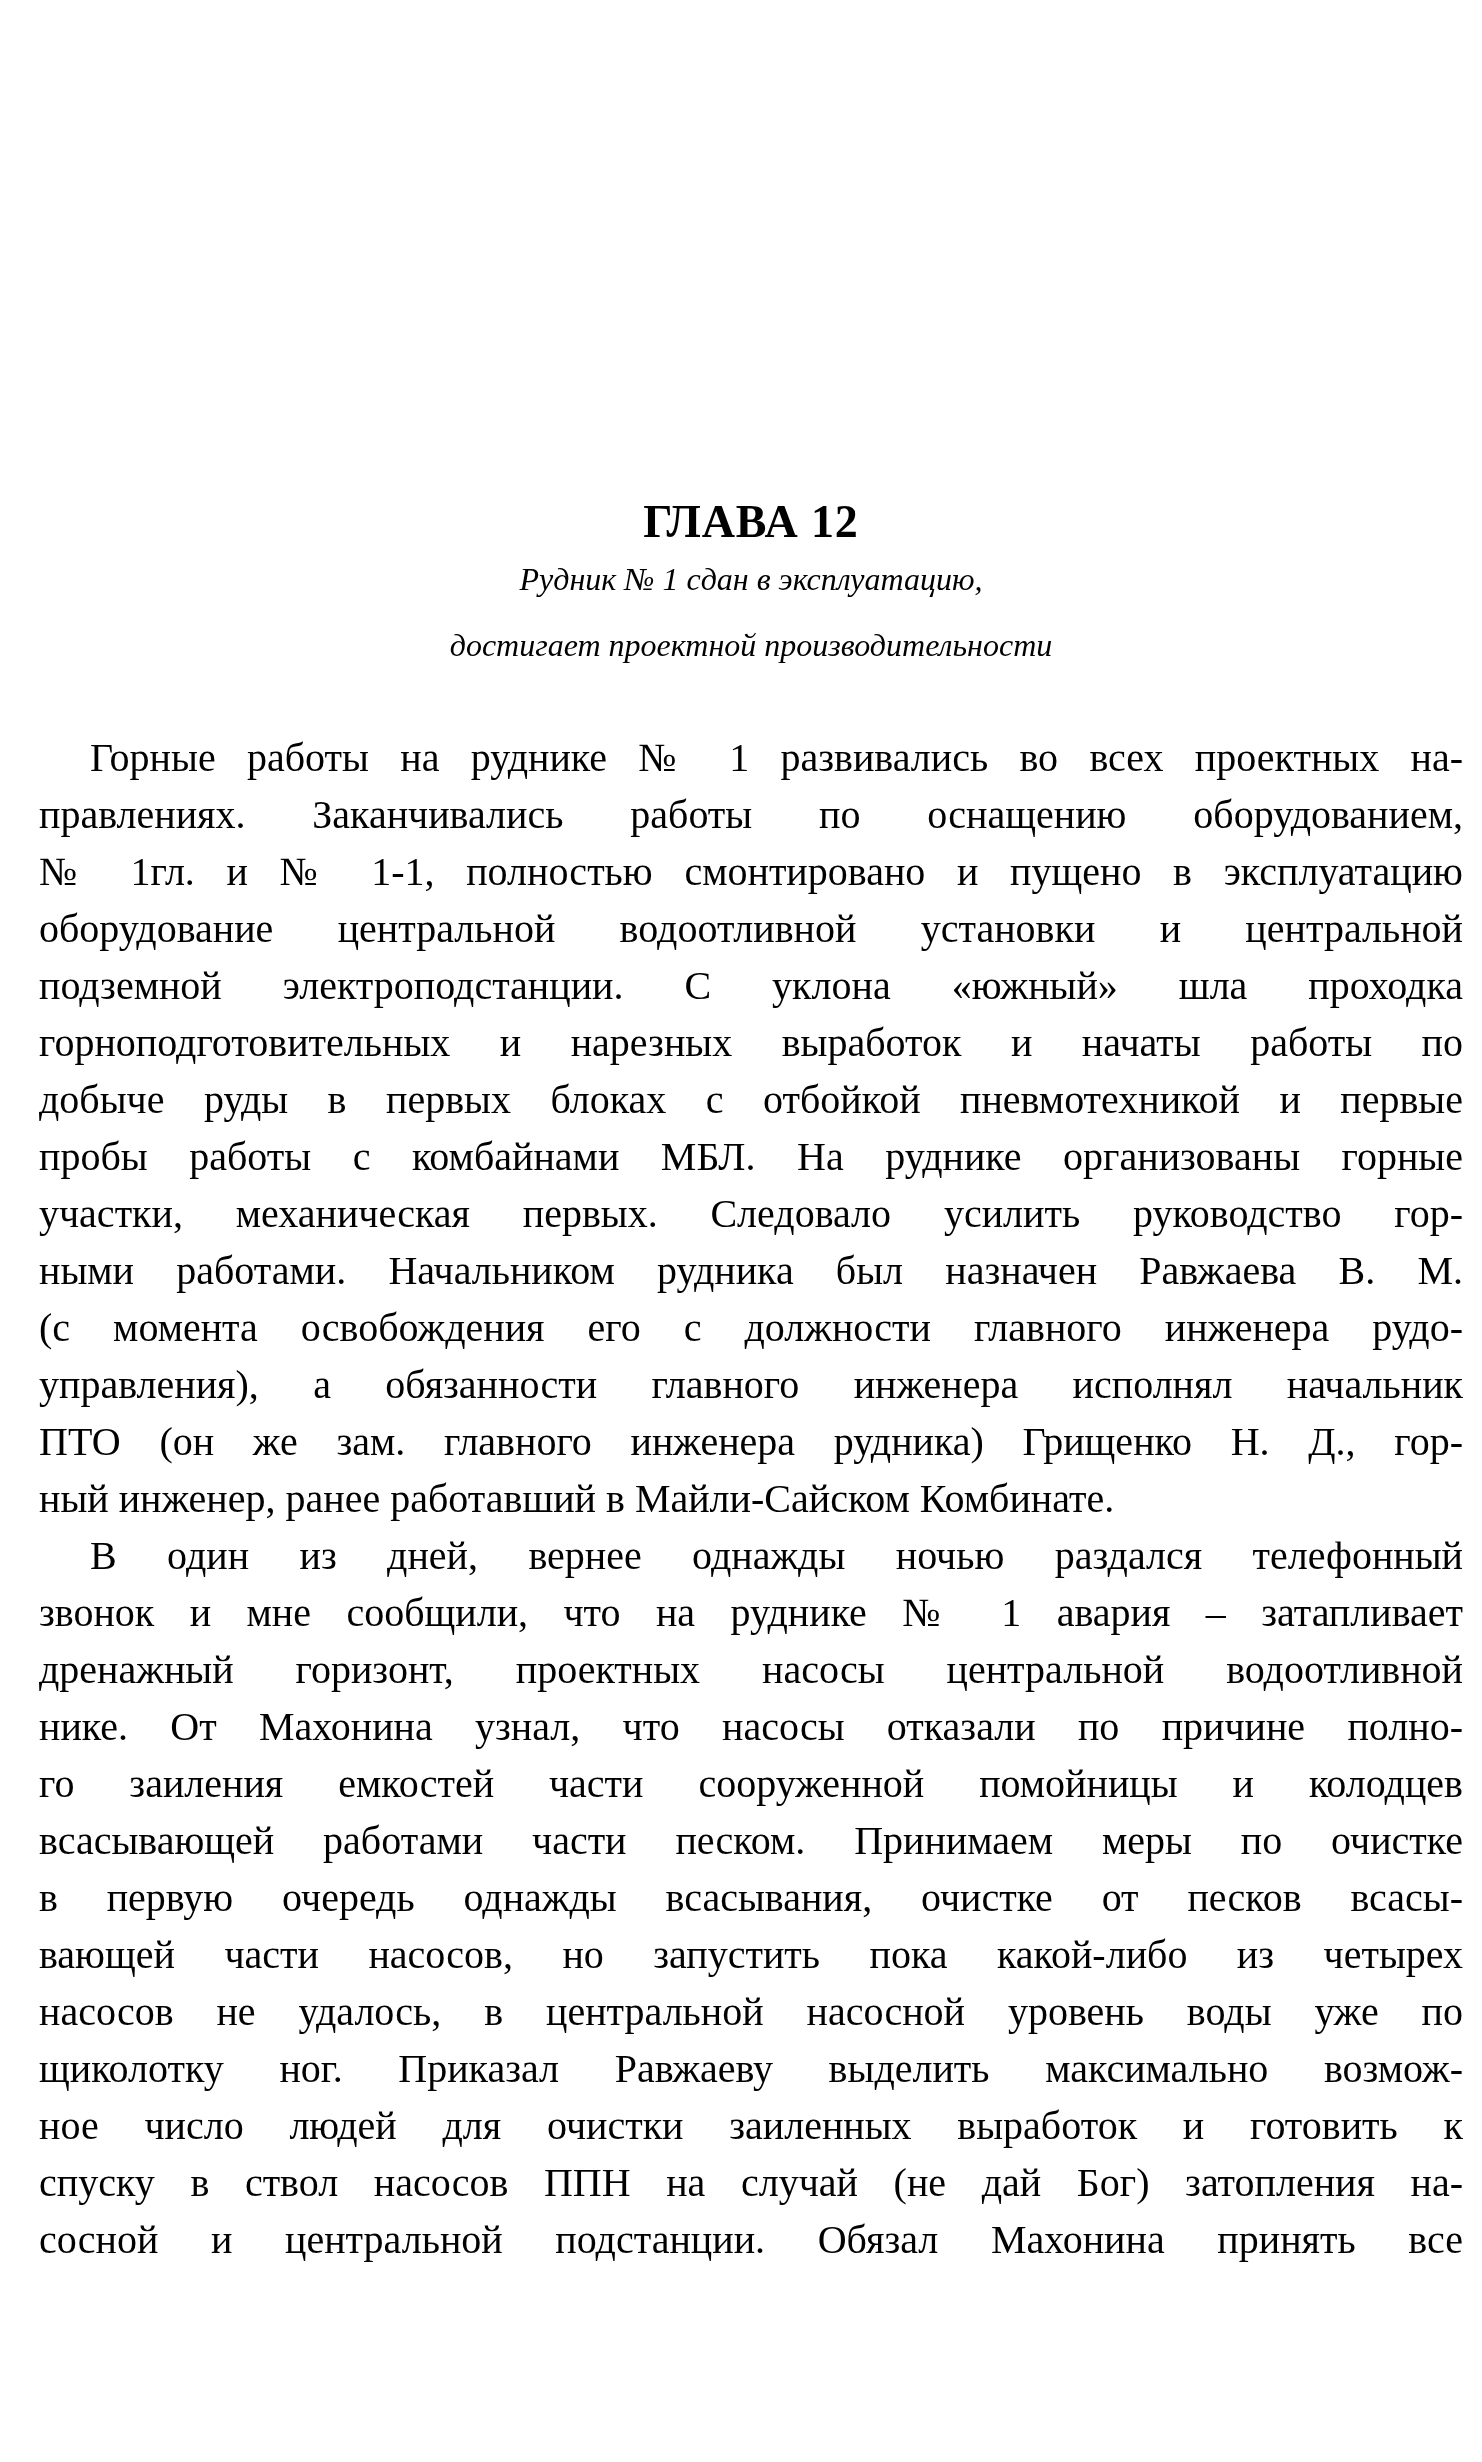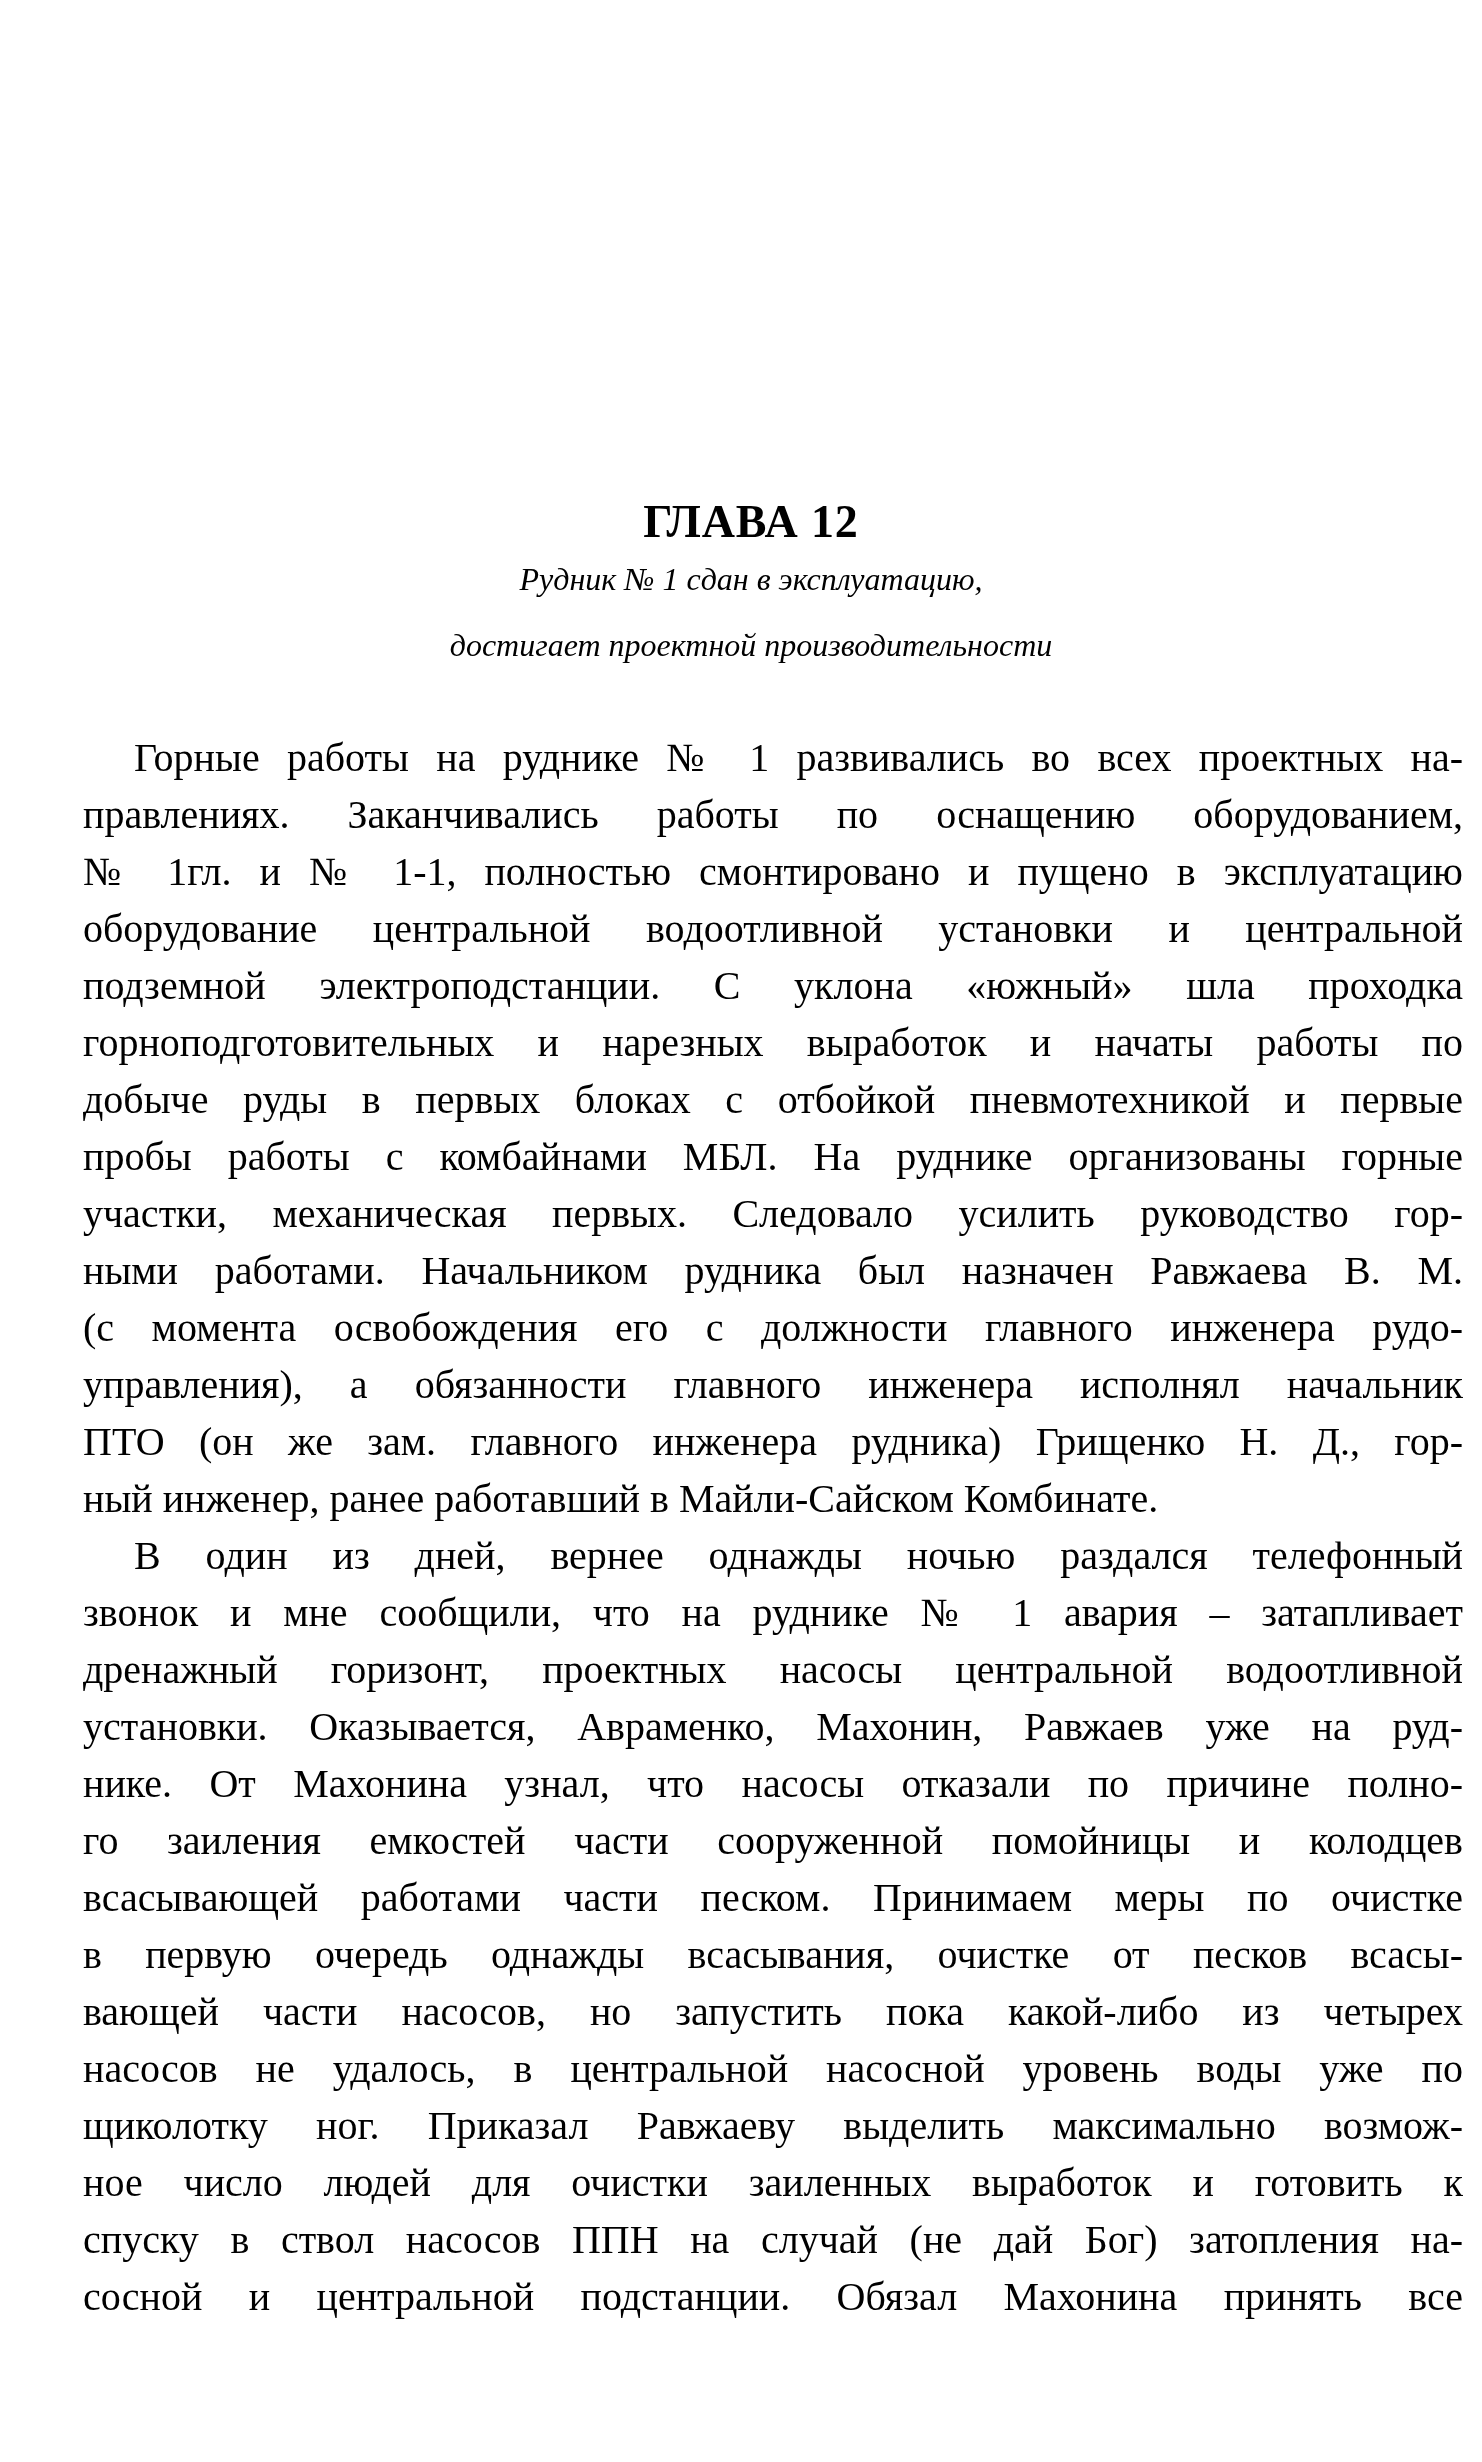--- a/index.html
+++ b/index.html
@@ -30,21 +30,20 @@
   .chapter-subtitle {
     font-style: italic;
     font-size: 32px;
     line-height: 66px;
     text-align: center;
   }
   .body-text {
     margin-top: 51px;
     font-size: 40px;
     line-height: 57px;
-    margin-left: 44px;
   }
   .paragraph {
     margin: 0;
   }
   .line {
     text-align: justify;
     text-align-last: justify;
   }
   .line.indent {
     text-indent: 51px;
@@ -78,21 +77,20 @@
         <div class="line">ными работами. Начальником рудника был назначен Равжаева В. М.</div>
         <div class="line">(с момента освобождения его с должности главного инженера рудо-</div>
         <div class="line">управления), а обязанности главного инженера исполнял начальник</div>
         <div class="line">ПТО (он же зам. главного инженера рудника) Грищенко Н. Д., гор-</div>
         <div class="line flush">ный инженер, ранее работавший в Майли-Сайском Комбинате.</div>
       </div>
       <div class="paragraph">
         <div class="line indent">В один из дней, вернее однажды ночью раздался телефонный</div>
         <div class="line">звонок и мне сообщили, что на руднике № 1 авария – затапливает</div>
         <div class="line">дренажный горизонт, проектных насосы центральной водоотливной</div>
-        <div class="line">установки. Оказывается, Авраменко, Махонин, Равжаев уже на руд-</div>
         <div class="line">нике. От Махонина узнал, что насосы отказали по причине полно-</div>
         <div class="line">го заиления емкостей части сооруженной помойницы и колодцев</div>
         <div class="line">всасывающей работами части песком. Принимаем меры по очистке</div>
         <div class="line">в первую очередь однажды всасывания, очистке от песков всасы-</div>
         <div class="line">вающей части насосов, но запустить пока какой-либо из четырех</div>
         <div class="line">насосов не удалось, в центральной насосной уровень воды уже по</div>
         <div class="line">щиколотку ног. Приказал Равжаеву выделить максимально возмож-</div>
         <div class="line">ное число людей для очистки заиленных выработок и готовить к</div>
         <div class="line">спуску в ствол насосов ППН на случай (не дай Бог) затопления на-</div>
         <div class="line">сосной и центральной подстанции. Обязал Махонина принять все</div>

